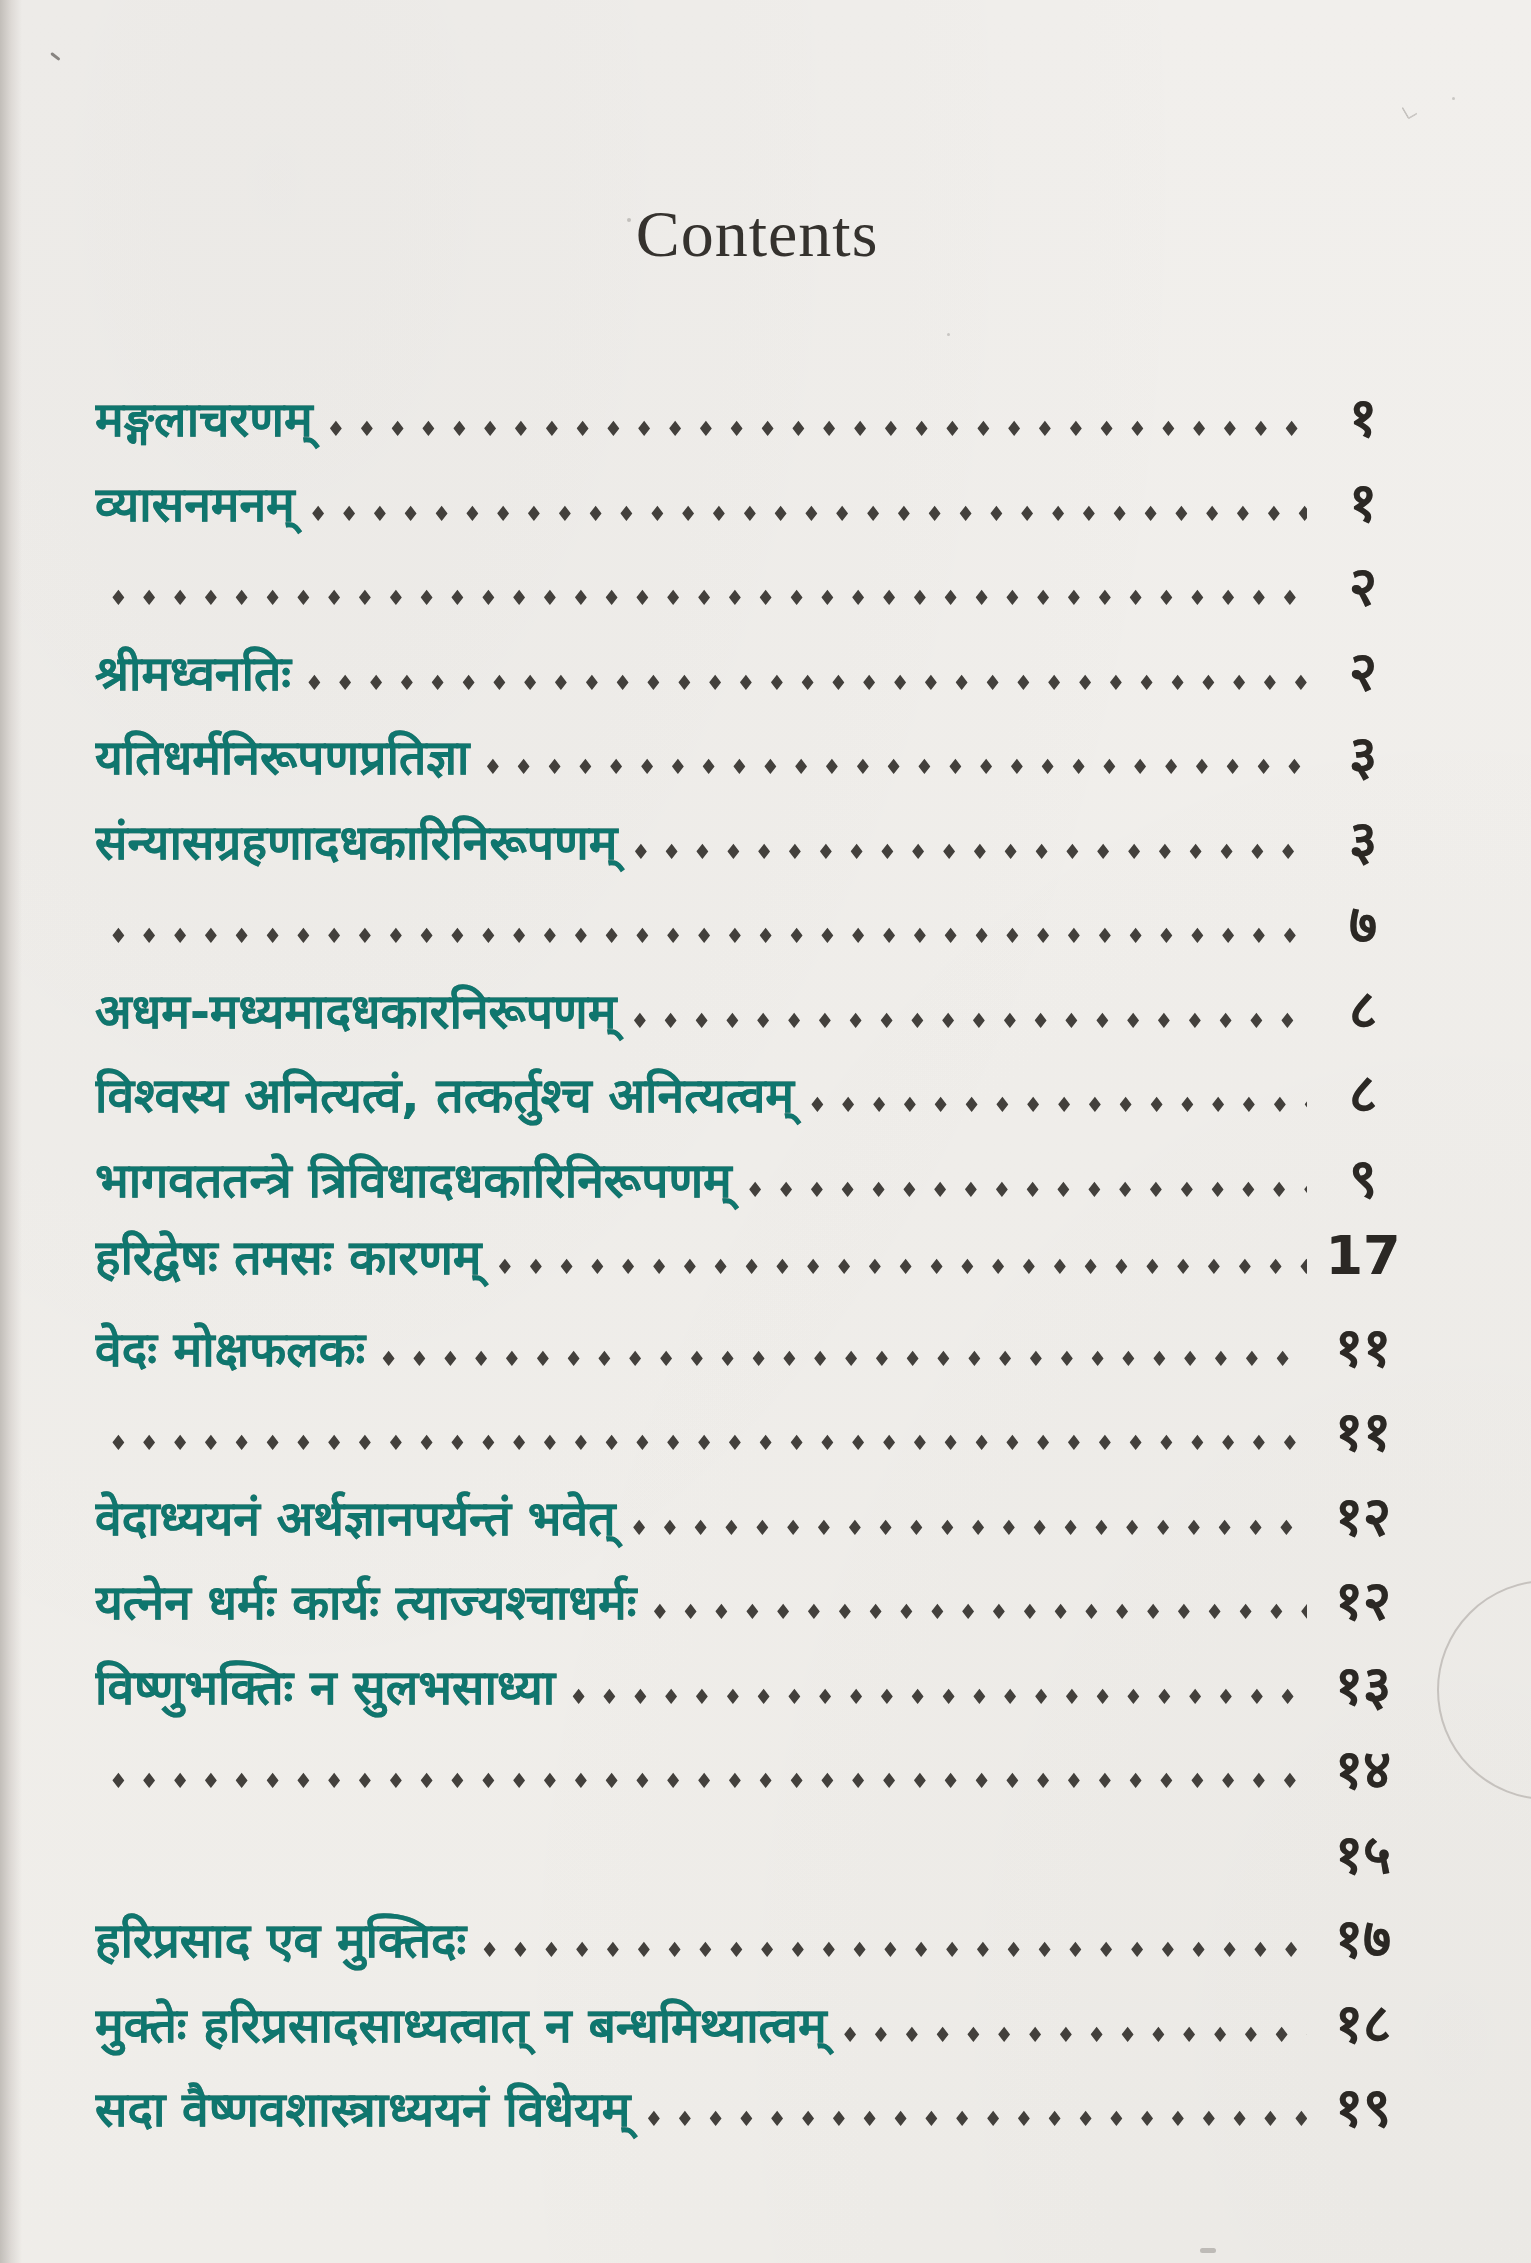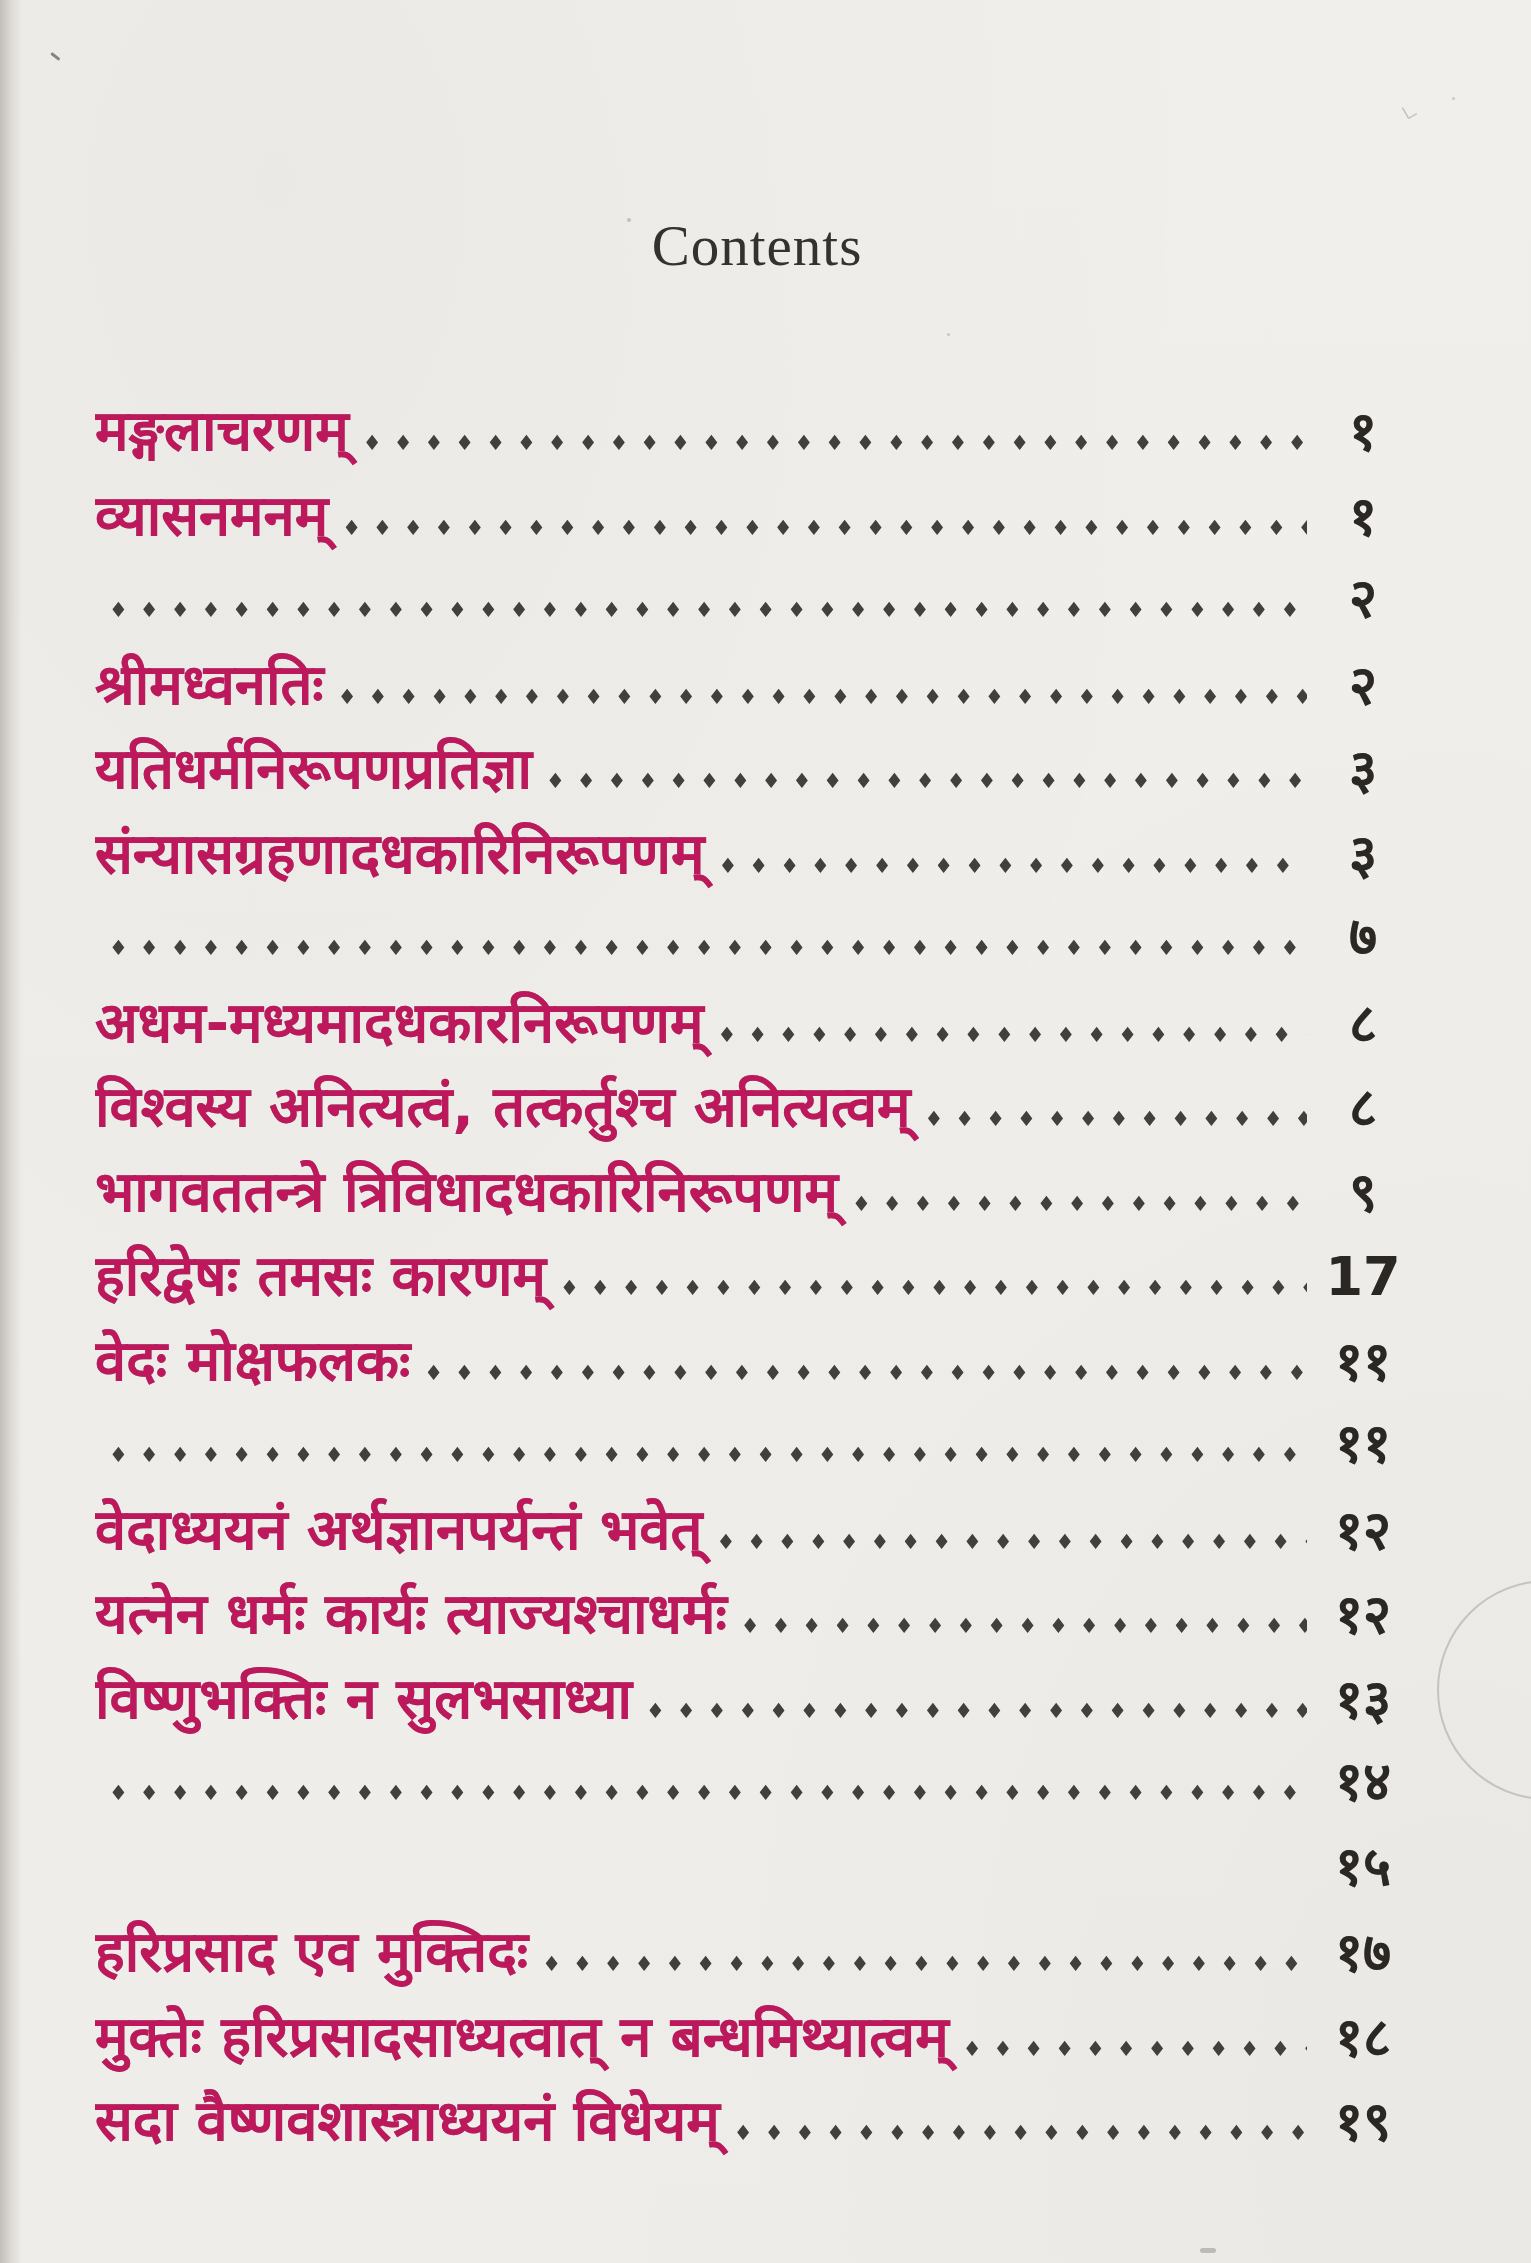--- a/index.html
+++ b/index.html
@@ -32,46 +32,46 @@
   .speck.mark-tr { width: 9px; height: 12px; background: none; border-left: 2px solid #9b9793;
                    border-bottom: 2px solid #a5a19d; transform: rotate(-30deg); opacity: .5; }
   .speck.bottom-dash { width: 16px; height: 5px; border-radius: 3px; opacity: .5; }
 
   
   .title-wrap {
     padding: 190px 112px 0 95px;
     text-align: center;
   }
   h1.contents-title {
-    margin: 12px;
+    margin: 0;
     font-family: "Liberation Serif", "DejaVu Serif", serif;
     font-weight: 400;
-    font-size: 57px;
+    font-size: 66px;
     line-height: 88px;
     color: #35322e;
     letter-spacing: 1px;
   }
 
   
   .toc {
     margin-top: 100px;
     padding: 0 112px 0 95px;
   }
   .toc-row {
     display: flex;
     align-items: baseline;
     height: 84.5px;
     overflow: hidden;
   }
   .toc-title {
     flex: 0 0 auto;
     white-space: nowrap;
-    font-size: 56px;
+    font-size: 48px;
     font-weight: 700;
-    color: #be185d;
+    color: #0f766e;
     text-shadow: 0 0 0.6px rgba(30,26,22,0.45);
   }
   .toc-leader {
     flex: 1 1 auto;
     min-width: 0;
     overflow: hidden;
     white-space: nowrap;
     padding-left: 14px;
     font-size: 21px;
     letter-spacing: 12px;

